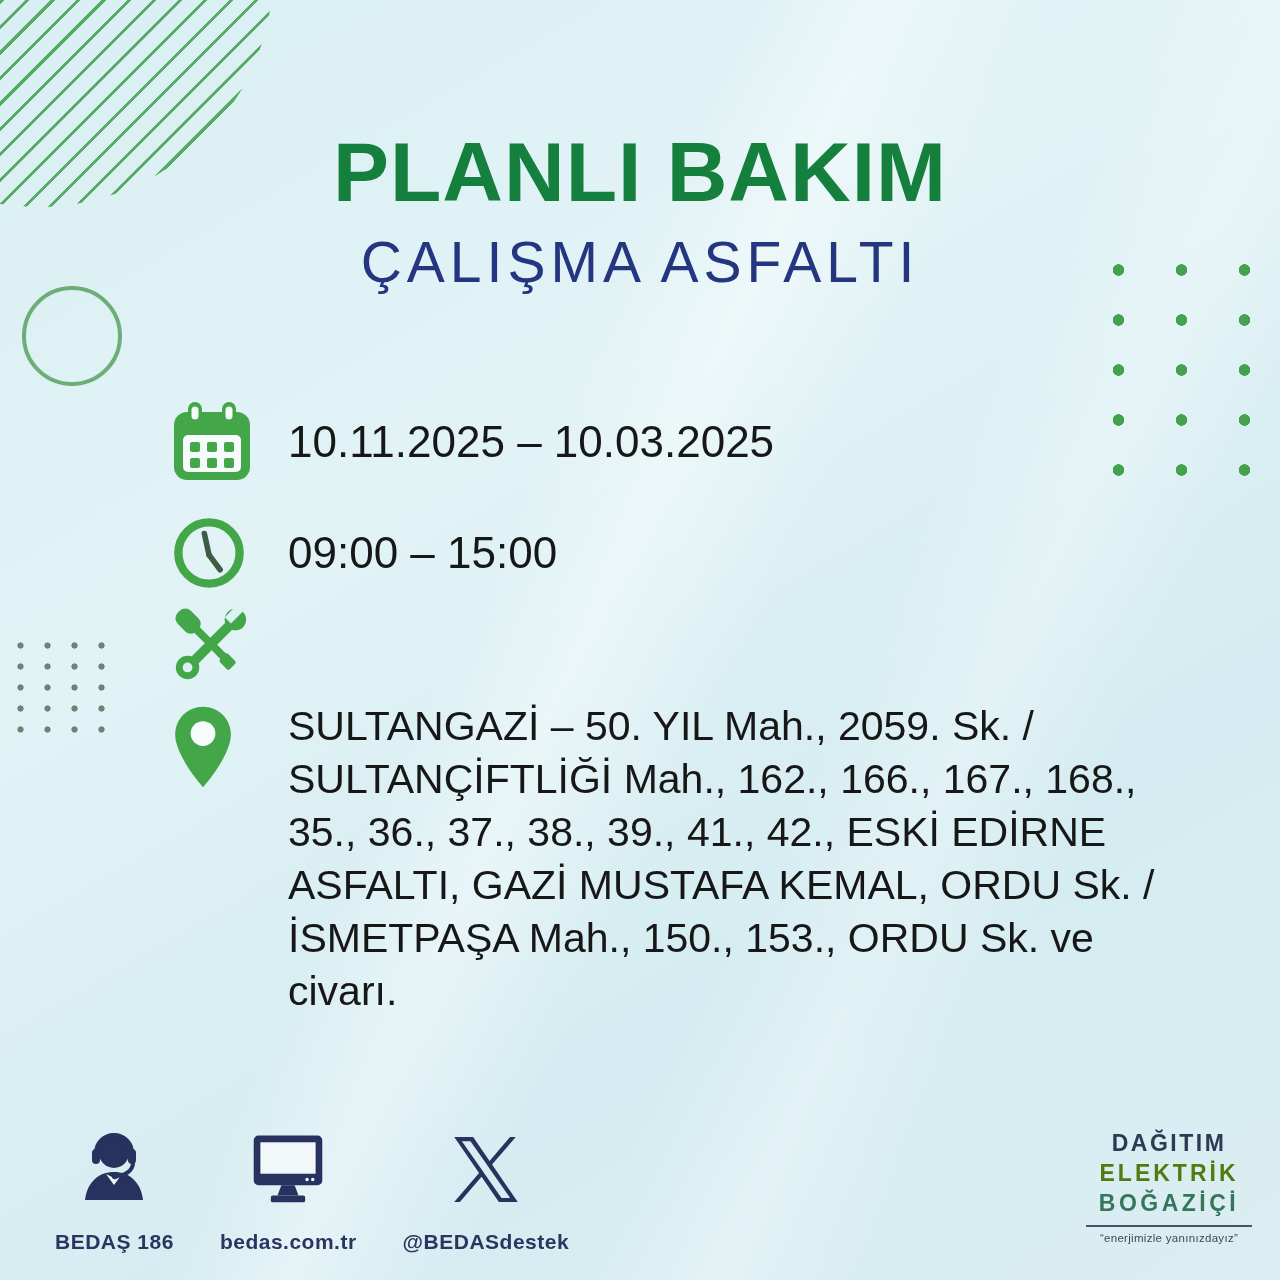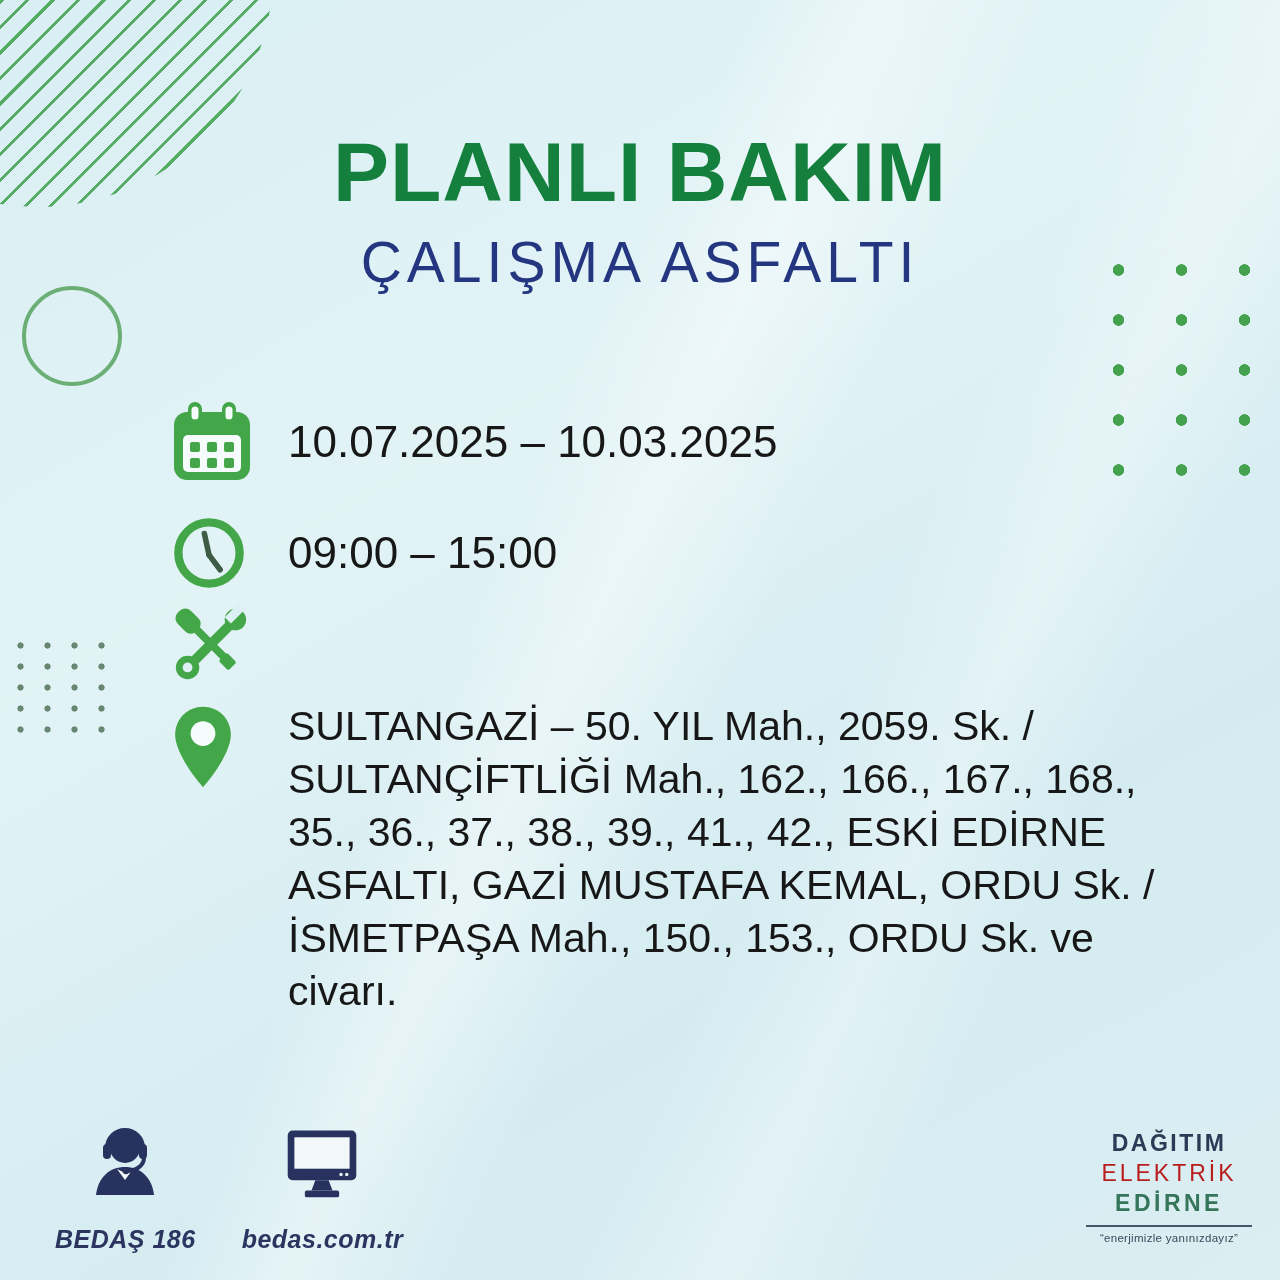--- a/index.html
+++ b/index.html
@@ -53,24 +53,24 @@
   .row-work{top:603px;}
   .row-location{top:700px;align-items:flex-start;}
   .row-location .icon-box{margin-top:4px;}
   .row-location .row-text{font-size:41px;line-height:53px;width:910px;}
   
   .footer-contacts{
     position:absolute;left:55px;bottom:26px;display:flex;align-items:flex-end;gap:46px;
   }
   .contact{display:flex;flex-direction:column;align-items:center;}
   .contact .c-icon{display:flex;align-items:flex-end;justify-content:center;}
-  .contact .c-label{margin-top:22px;font-size:25px;font-weight:700;color:#2b3560;letter-spacing:.5px;font-style:italic;}
+  .contact .c-label{margin-top:22px;font-size:21px;font-weight:700;color:#2b3560;letter-spacing:.5px;}
   .footer-logo{position:absolute;right:20px;bottom:36px;width:182px;text-align:center;}
   .logo-l1{font-size:23px;font-weight:800;letter-spacing:2.5px;color:#2b3a55;line-height:30px;}
-  .logo-l2{font-size:23px;font-weight:400;letter-spacing:3px;color:#b91c1c;line-height:30px;}
+  .logo-l2{font-size:23px;font-weight:700;letter-spacing:3px;color:#4d7c0f;line-height:30px;}
   .logo-l3{font-size:23px;font-weight:800;letter-spacing:3.5px;color:#35755a;line-height:30px;}
   .logo-divider{border:none;border-top:2px solid #2b3a55;margin:7px 8px 5px;opacity:.85;}
   .logo-tagline{font-size:11.5px;color:#3a4a5a;letter-spacing:.3px;}
 </style>
 </head>
 <body>
 
 <div class="bg-streaks"></div>
 <div class="stripes"></div>
 <div class="ring"></div>
@@ -92,21 +92,21 @@
       <g fill="#43a648">
         <rect x="20" y="42" width="10" height="10" rx="2"></rect>
         <rect x="37" y="42" width="10" height="10" rx="2"></rect>
         <rect x="54" y="42" width="10" height="10" rx="2"></rect>
         <rect x="20" y="58" width="10" height="10" rx="2"></rect>
         <rect x="37" y="58" width="10" height="10" rx="2"></rect>
         <rect x="54" y="58" width="10" height="10" rx="2"></rect>
       </g>
     </svg>
   </span>
-  <span class="row-text">10.07.2025 – 10.03.2025</span>
+  <span class="row-text">10.11.2025 – 10.03.2025</span>
 </div>
 
 <div class="row row-time">
   <span class="icon-box">
     <svg width="78" height="78" viewBox="0 0 84 84">
       <circle cx="42" cy="42" r="33" fill="none" stroke="#43a648" stroke-width="9"></circle>
       <line x1="42" y1="44" x2="37" y2="21" stroke="#3e5b46" stroke-width="6" stroke-linecap="round"></line>
       <line x1="42" y1="44" x2="54" y2="60" stroke="#3e5b46" stroke-width="6" stroke-linecap="round"></line>
     </svg>
   </span>
@@ -162,21 +162,29 @@
         <rect x="6" y="8" width="72" height="52" rx="5" fill="#27325e"></rect>
         <rect x="13" y="15" width="58" height="33" fill="#f2f8fa"></rect>
         <circle cx="62" cy="54" r="1.8" fill="#f2f8fa"></circle>
         <circle cx="68" cy="54" r="1.8" fill="#f2f8fa"></circle>
         <path d="M35 60h14l4 11H31z" fill="#27325e"></path>
         <rect x="24" y="71" width="36" height="7" rx="2" fill="#27325e"></rect>
       </svg>
     </span>
     <span class="c-label">bedas.com.tr</span>
   </div>
+  <div class="contact">
+    <span class="c-icon" style="padding-bottom:6px;">
+      <svg width="64" height="65" viewBox="0 0 1200 1227">
+        <path fill-rule="evenodd" fill="#27325e" d="M714.2 519.3 1160.9 0h-105.9L667.1 450.9 357.3 0H0l468.5 681.8L0 1226.4h105.9l409.6-476.2 327.2 476.2H1200L714.2 519.3Zm-145 168.5-47.5-67.9L144 79.7h162.6l304.8 436 47.5 67.9 396.2 566.7H892.5L569.2 687.8Z"></path>
+      </svg>
+    </span>
+    <span class="c-label">@BEDASdestek</span>
+  </div>
 </div>
 
 <div class="footer-logo">
   <div class="logo-l1">DAĞITIM</div>
   <div class="logo-l2">ELEKTRİK</div>
-  <div class="logo-l3">EDİRNE</div>
+  <div class="logo-l3">BOĞAZİÇİ</div>
   <hr class="logo-divider">
   <div class="logo-tagline">“enerjimizle yanınızdayız”</div>
 </div>
 
 </body></html>

